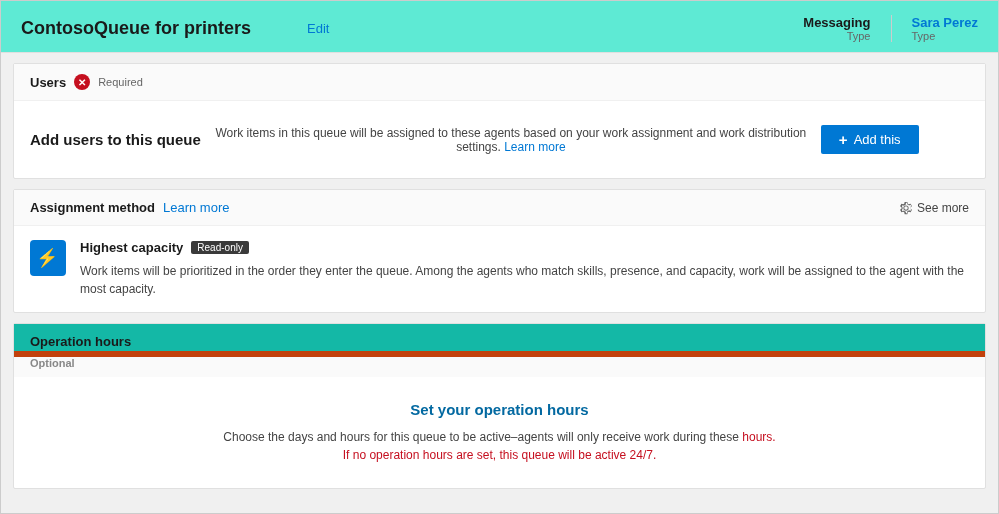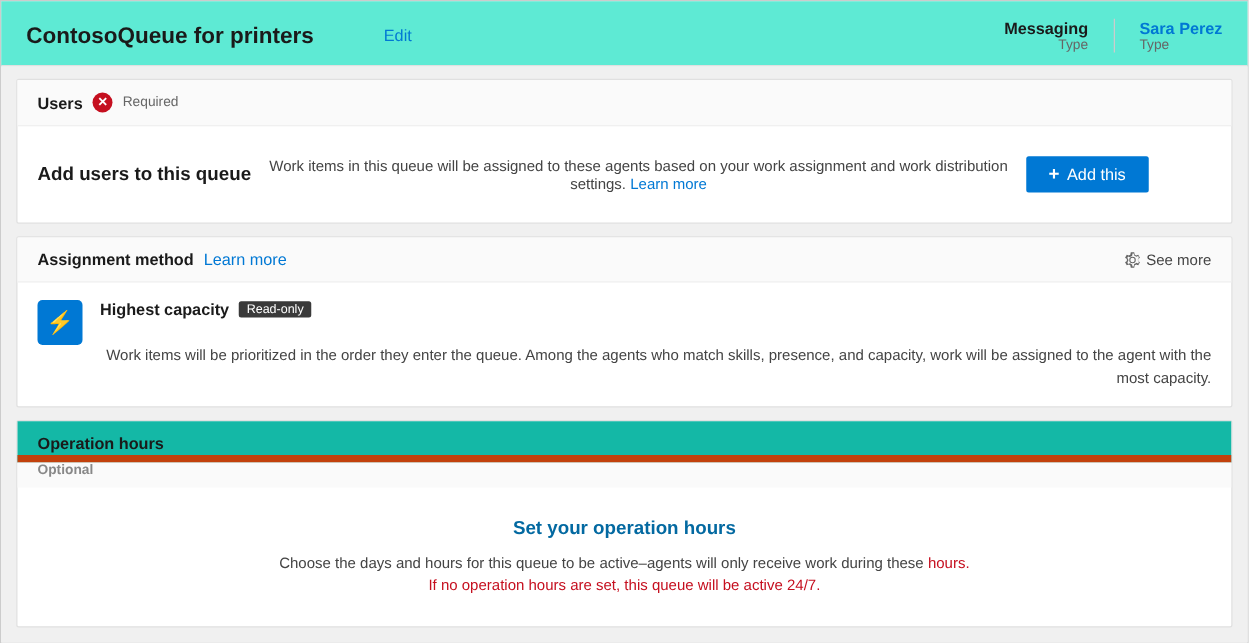--- a/index.html
+++ b/index.html
@@ -222,22 +222,21 @@
       justify-content: center;
       flex-shrink: 0;
     }
     .assignment-icon-inner {
       color: #fff;
       font-size: 18px;
     }
     .assignment-info {
       display: flex;
       flex-direction: column;
-      gap: 20px;
-      text-align: right;
+      gap: 7px;
     }
     .assignment-title-row {
       display: flex;
       align-items: center;
       gap: 8px;
     }
     .assignment-method-name {
       font-size: 13px;
       font-weight: 600;
       color: #1a1a1a;

